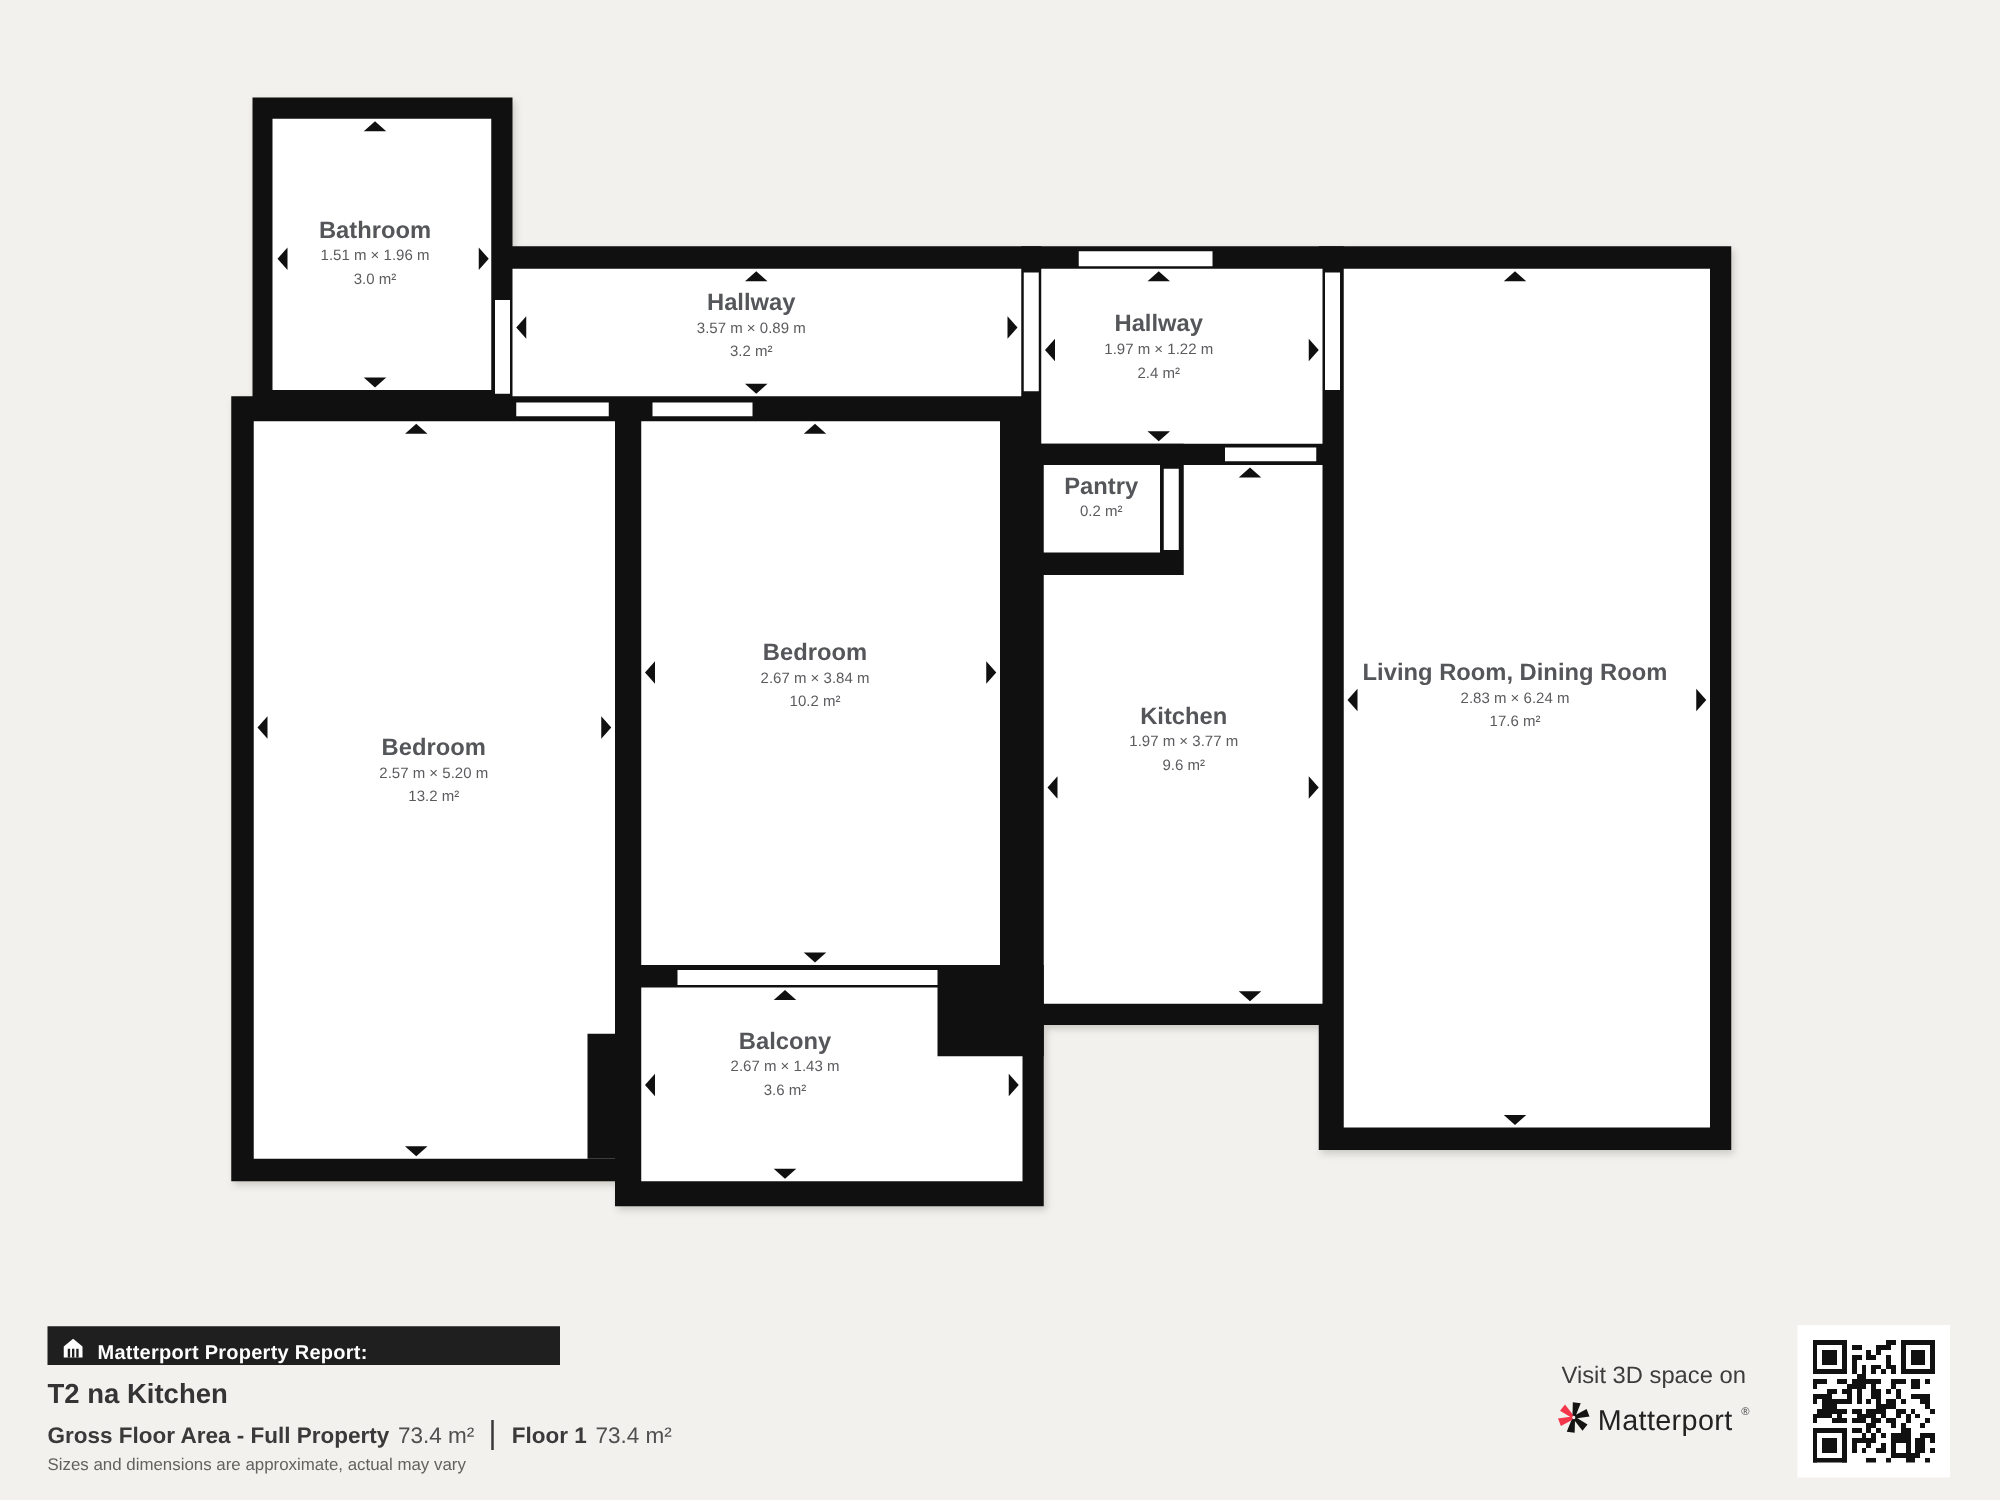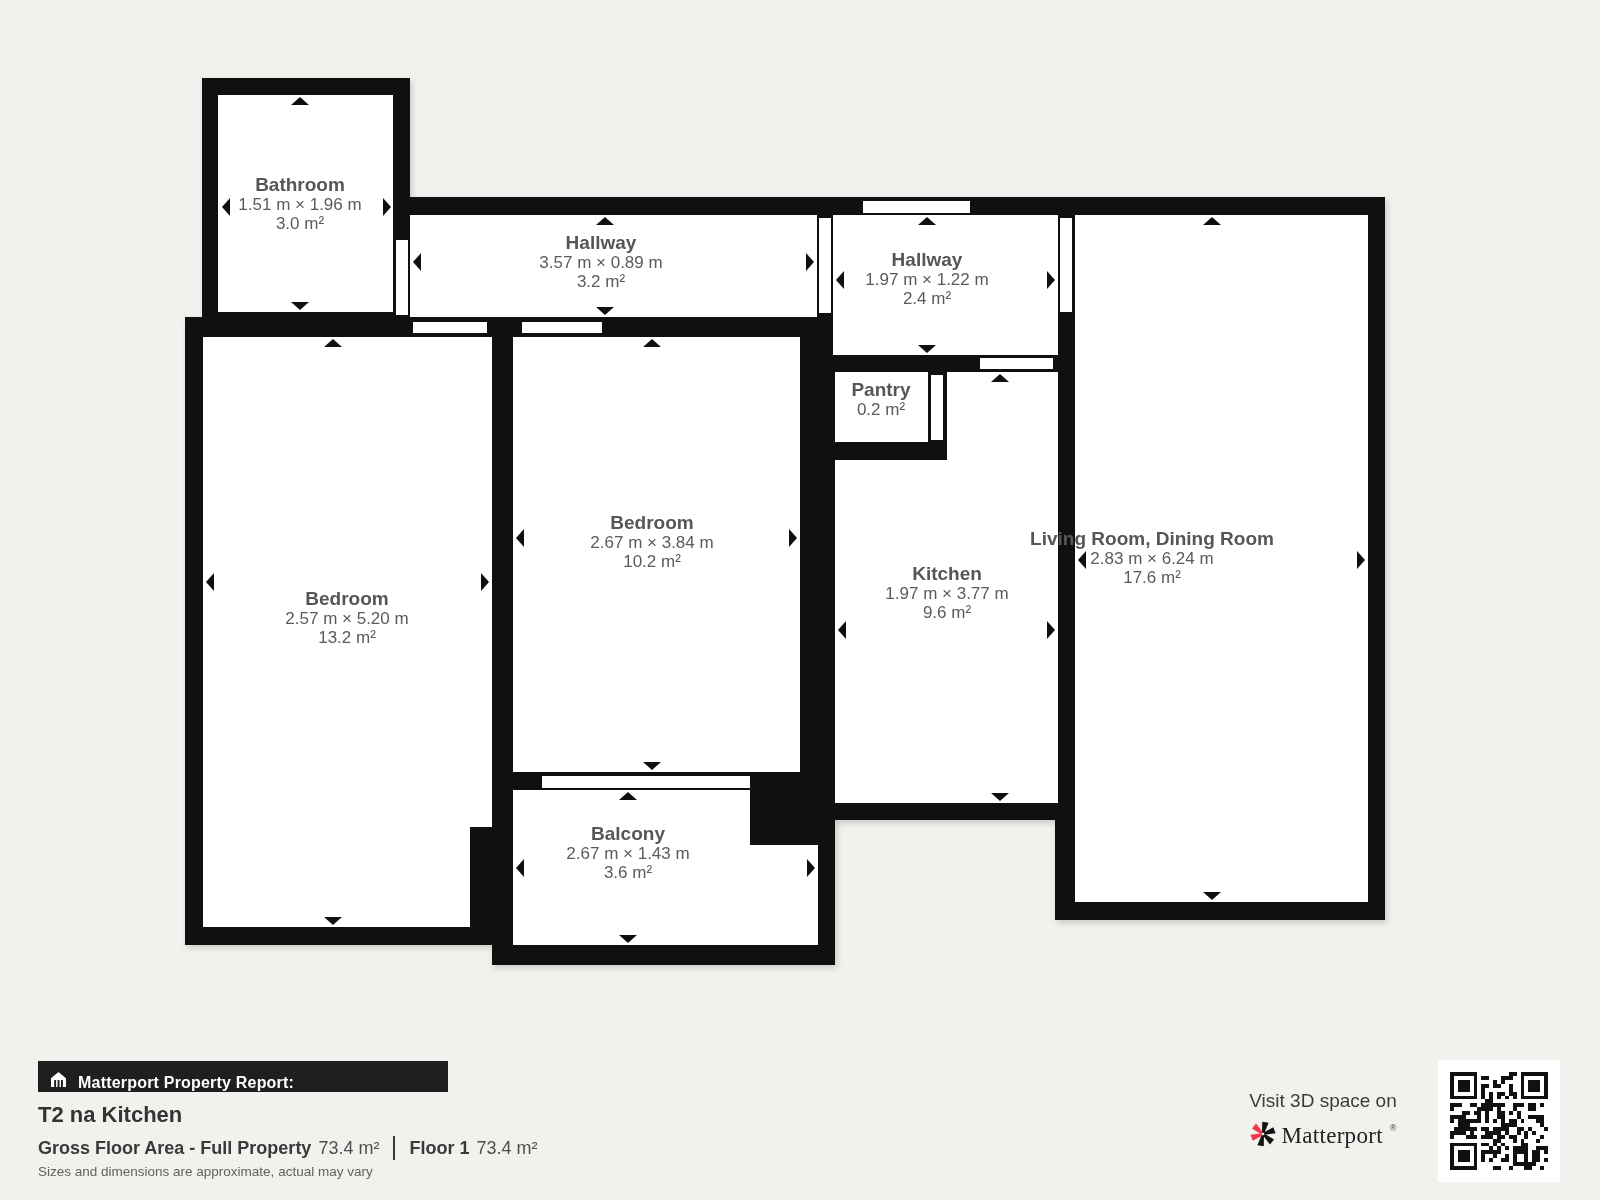--- a/index.html
+++ b/index.html
@@ -9,21 +9,21 @@
     font-family:"Liberation Sans", sans-serif;
   }
   #plan{position:absolute;left:0;top:0;width:1600px;height:1200px;
         filter:drop-shadow(2px 3px 3px rgba(70,62,50,.22));border-radius:26px;}
   .wall{position:absolute;background:#101010;}
   .roomfill{position:absolute;background:#ffffff;}
   .slot{position:absolute;background:#ffffff;}
   .rlabel{position:absolute;width:300px;transform:translateX(-50%);
           text-align:center;color:#57585a;pointer-events:none;}
   .rname{font-size:19px;font-weight:bold;line-height:21px;color:#55565a;}
-  .rdims,.rarea{font-size:17px;line-height:19px;color:#5a5b5e;}
+  .rdims,.rarea{font-size:12px;line-height:19px;color:#5a5b5e;}
   .rdims:empty{display:none;}
   .arr{position:absolute;width:0;height:0;}
   .arr-u{border-left:9px solid transparent;border-right:9px solid transparent;border-bottom:8px solid #101010;}
   .arr-d{border-left:9px solid transparent;border-right:9px solid transparent;border-top:8px solid #101010;}
   .arr-l{border-top:9px solid transparent;border-bottom:9px solid transparent;border-right:8px solid #101010;}
   .arr-r{border-top:9px solid transparent;border-bottom:9px solid transparent;border-left:8px solid #101010;}
 
   
   #report-bar{position:absolute;left:38px;top:1061px;width:410px;height:31px;
       background:#1f1f1f;display:flex;align-items:flex-end;gap:10px;padding-left:11px;box-sizing:border-box;}
@@ -32,21 +32,21 @@
   #area-line{position:absolute;left:38px;top:1136px;font-size:18px;color:#4a4a4a;display:flex;align-items:center;}
   #area-line .lbl{font-weight:bold;color:#3a3a3a;}
   #area-line .val{margin-left:7px;color:#4f4f4f;}
   #area-line .divider{display:inline-block;width:2px;height:24px;background:#3a3a3a;margin:0 14px;}
   #disclaimer{position:absolute;left:38px;top:1164px;font-size:13.5px;color:#63625f;}
 
   
   #promo{position:absolute;left:1232px;top:1090px;width:182px;text-align:center;}
   #visit-text{font-size:19px;color:#3c3c3c;}
   #brand-row{margin-top:9px;display:flex;align-items:center;justify-content:center;gap:6px;}
-  #brand-word{font-family:Liberation Serif, serif;font-size:23px;color:#222222;letter-spacing:.3px;}
+  #brand-word{font-family:Liberation Sans, sans-serif;font-size:23px;color:#222222;letter-spacing:.3px;}
   #brand-mark{font-size:9px;color:#444;vertical-align:top;position:relative;top:-8px;margin-left:1px;}
   #qr-box{position:absolute;left:1438px;top:1060px;width:122px;height:122px;background:#ffffff;}
   #qr-box svg{position:absolute;left:12px;top:12px;}
 </style>
 </head>
 <body>
 
 <div id="plan">
 
   <div class="wall" style="left:202px;top:78px;width:208px;height:252px;"></div>
@@ -110,21 +110,21 @@
   <div class="rlabel" style="left:652px;top:512px;">
     <div class="rname">Bedroom</div>
     <div class="rdims">2.67 m × 3.84 m</div>
     <div class="rarea">10.2 m²</div>
   </div>
   <div class="rlabel" style="left:947px;top:563px;">
     <div class="rname">Kitchen</div>
     <div class="rdims">1.97 m × 3.77 m</div>
     <div class="rarea">9.6 m²</div>
   </div>
-  <div class="rlabel" style="left:1152px;top:528px;">
+  <div class="rlabel" style="left:1212px;top:528px;">
     <div class="rname">Living Room, Dining Room</div>
     <div class="rdims">2.83 m × 6.24 m</div>
     <div class="rarea">17.6 m²</div>
   </div>
   <div class="rlabel" style="left:628px;top:823px;">
     <div class="rname">Balcony</div>
     <div class="rdims">2.67 m × 1.43 m</div>
     <div class="rarea">3.6 m²</div>
   </div>
 

